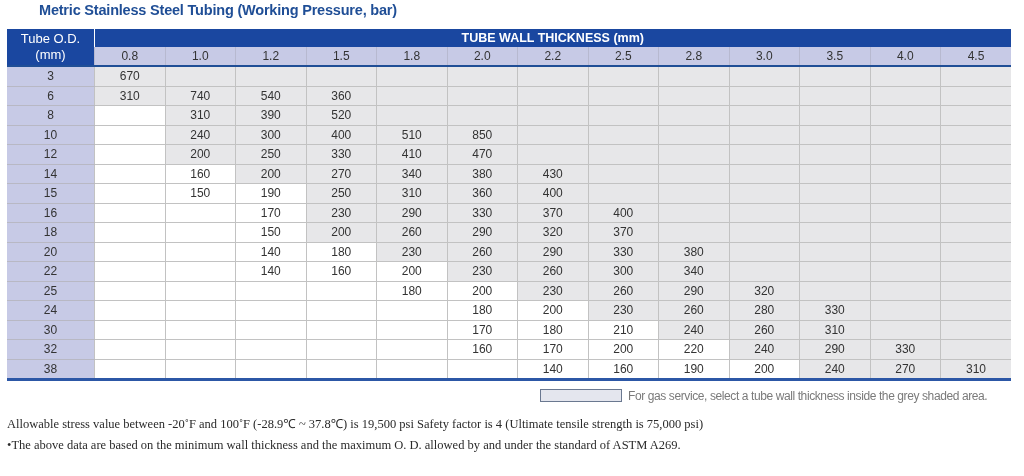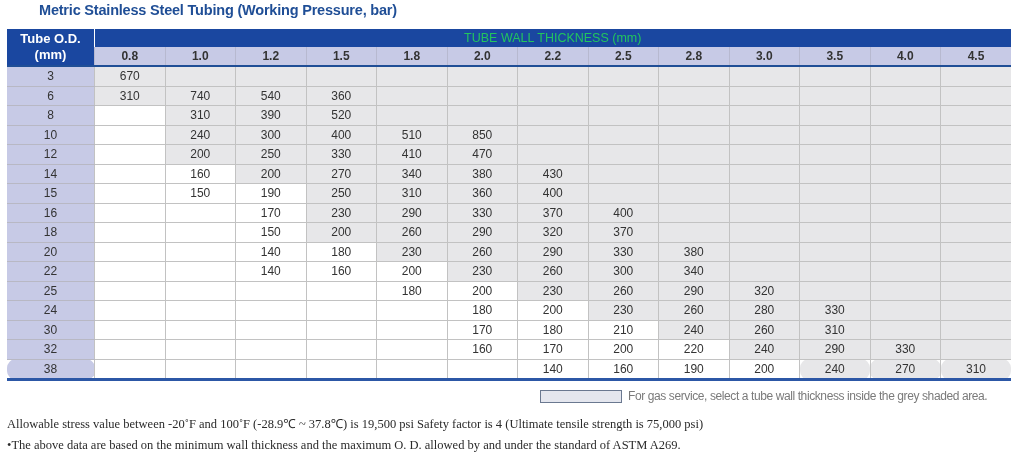--- a/index.html
+++ b/index.html
@@ -3,31 +3,31 @@
 <meta charset="utf-8">
 <style>
   html, body { margin:0; padding:0; background:#ffffff; }
   body { width:1024px; height:476px; position:relative; overflow:hidden;
          font-family:"Liberation Sans", "DejaVu Sans", sans-serif; color:#333; }
   .title { position:absolute; left:7px; top:2px; font-size:14.5px; font-weight:bold;
            color:#1f4e96; letter-spacing:-0.2px;margin-left:32px; }
   table.spec { position:absolute; left:7px; top:29px; border-collapse:collapse;
                table-layout:fixed; width:1004px; font-size:12px; }
   table.spec td, table.spec th { padding:0; text-align:center; overflow:hidden; white-space:nowrap; }
-  .h-od { background:#1a47a0; color:#fff; font-weight:bold; font-size:13px; line-height:16px;
+  .h-od { background:#1a47a0; color:#fff; font-weight:normal; font-size:13px; line-height:16px;
           width:87px; border-bottom:2px solid #1f4e96; vertical-align:middle; }
-  .h-wall { background:#1a47a0; color:#22c55e; font-weight:normal; font-size:12.5px; height:18px; }
-  .h-thk { background:#c7cae6; color:#333; height:18px; font-weight:bold;
+  .h-wall { background:#1a47a0; color:#ffffff; font-weight:bold; font-size:12.5px; height:18px; }
+  .h-thk { background:#c7cae6; color:#333; height:18px; font-weight:normal;
            border-left:1px solid #b7b9d0; border-bottom:2px solid #1f4e96; }
   .od { background:#c7cae6; height:18.5px; border-bottom:1px solid #b8b8c4; }
   .cell { height:18.5px; border-left:1px solid #c2c2c2; border-bottom:1px solid #c2c2c2; }
   .grey { background:#e7e7e9; }
   .white { background:#ffffff; }
-  tr.last td { border-bottom:3px solid #2c57a6;border-radius:9px; }
-  .legend { position:absolute; left:540px; top:389px; display:flex; align-items:flex-end; }
+  tr.last td { border-bottom:3px solid #2c57a6; }
+  .legend { position:absolute; left:540px; top:389px; display:flex; align-items:flex-start; }
   .legend-box { width:80px; height:11px; background:#e4e6ee; border:1px solid #6a7890; }
   .legend-text { margin-left:6px; font-size:12px; color:#7a7a7a; letter-spacing:-0.4px; }
   .notes { position:absolute; left:7px; top:414px; font-size:12.5px; color:#2a2a2a; line-height:21px;font-family:Liberation Serif, serif; }
   .notes div { white-space:nowrap; }
 </style>
 </head>
 <body>
 
 <div class="title">Metric Stainless Steel Tubing (Working Pressure, bar)</div>
 

